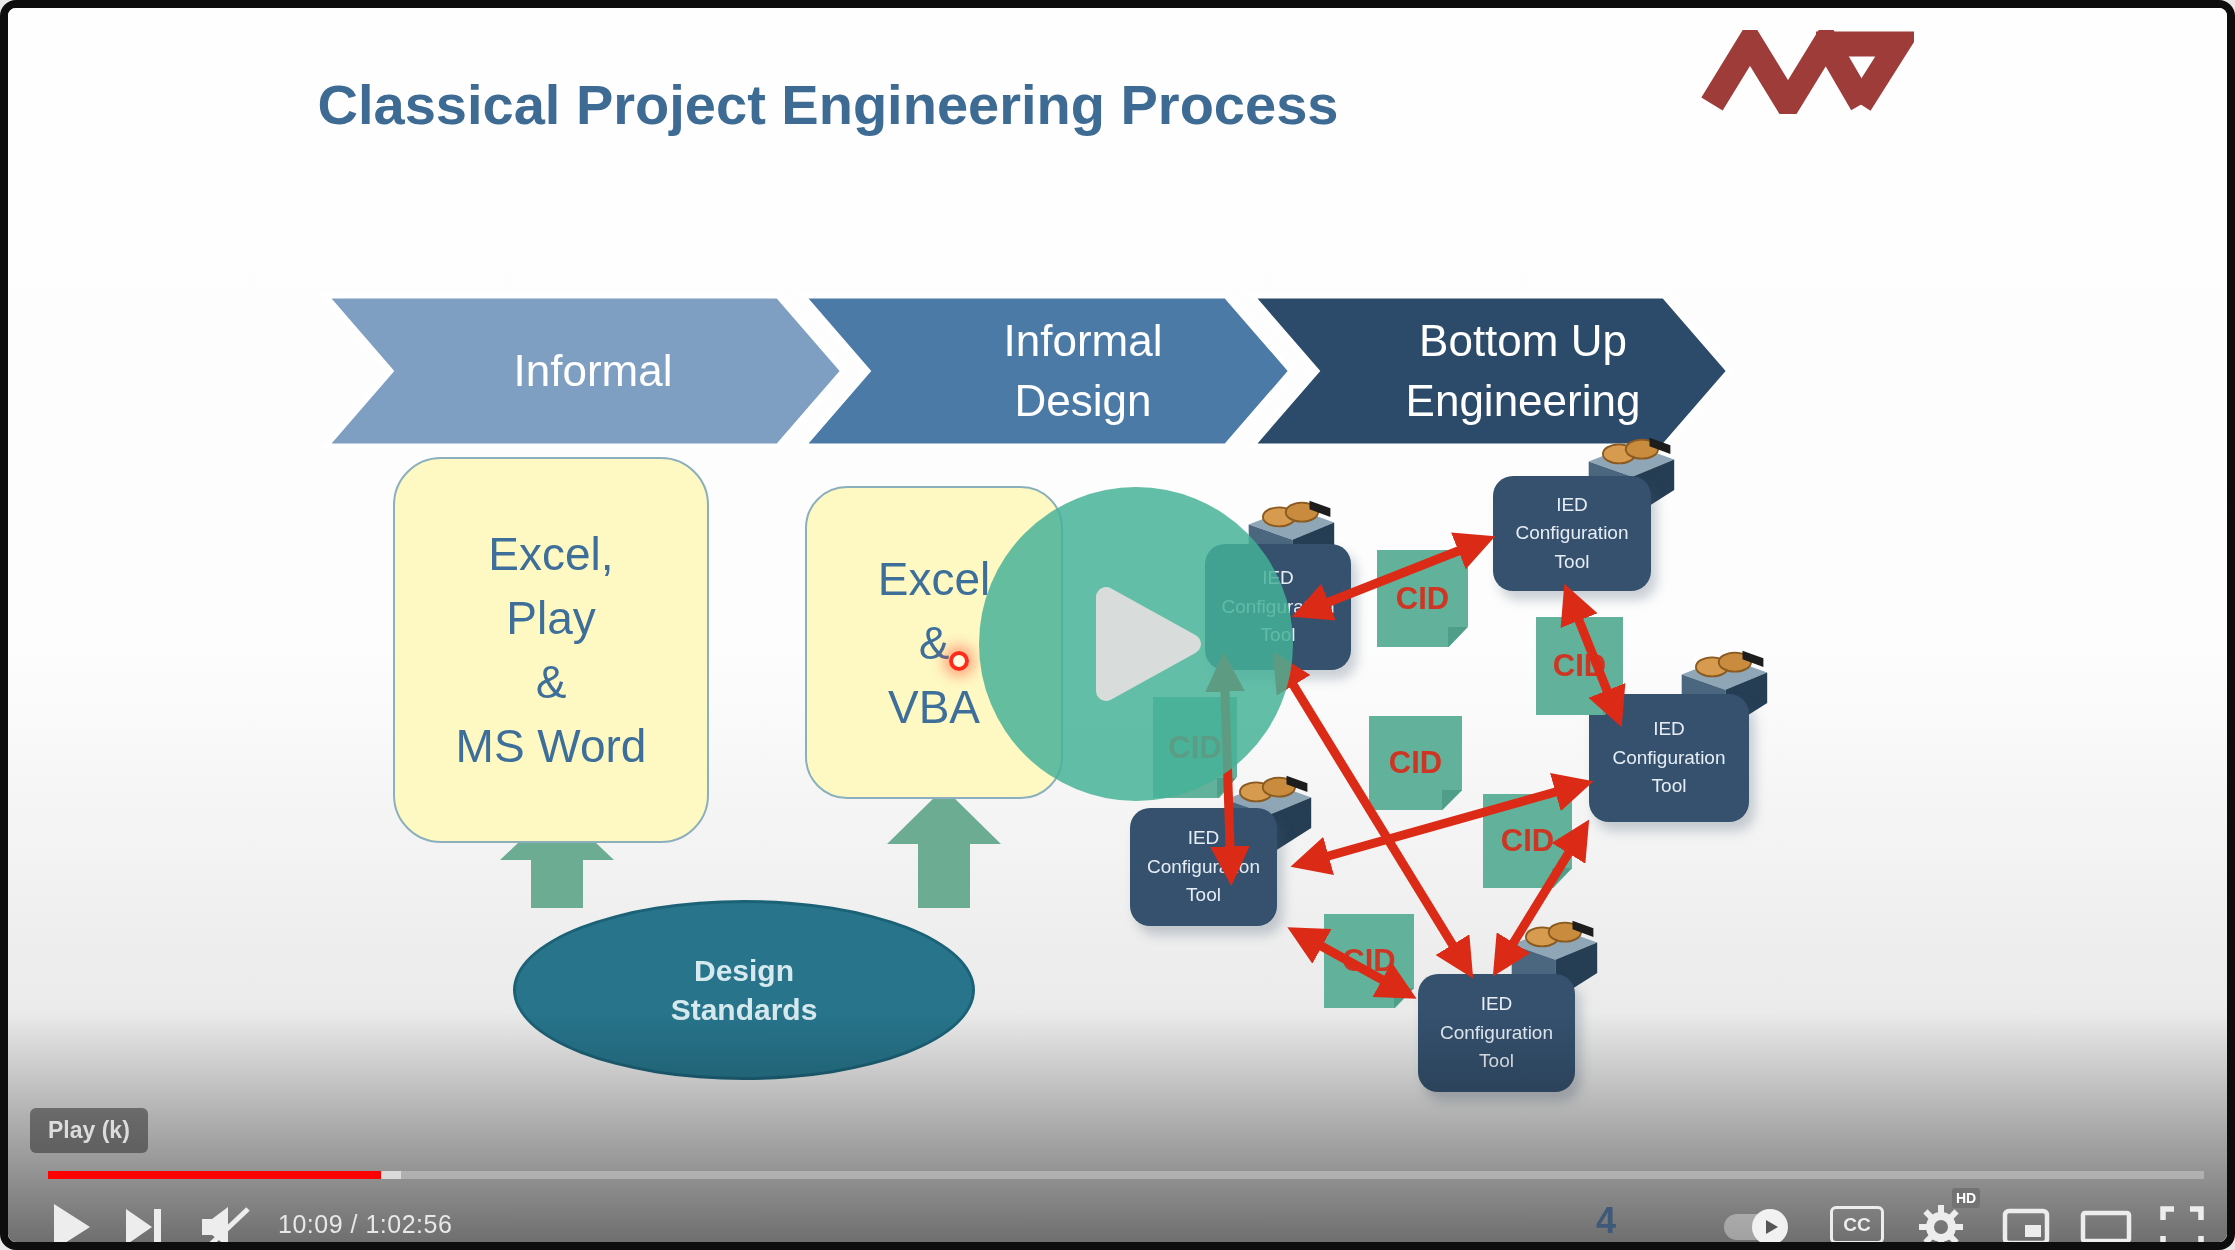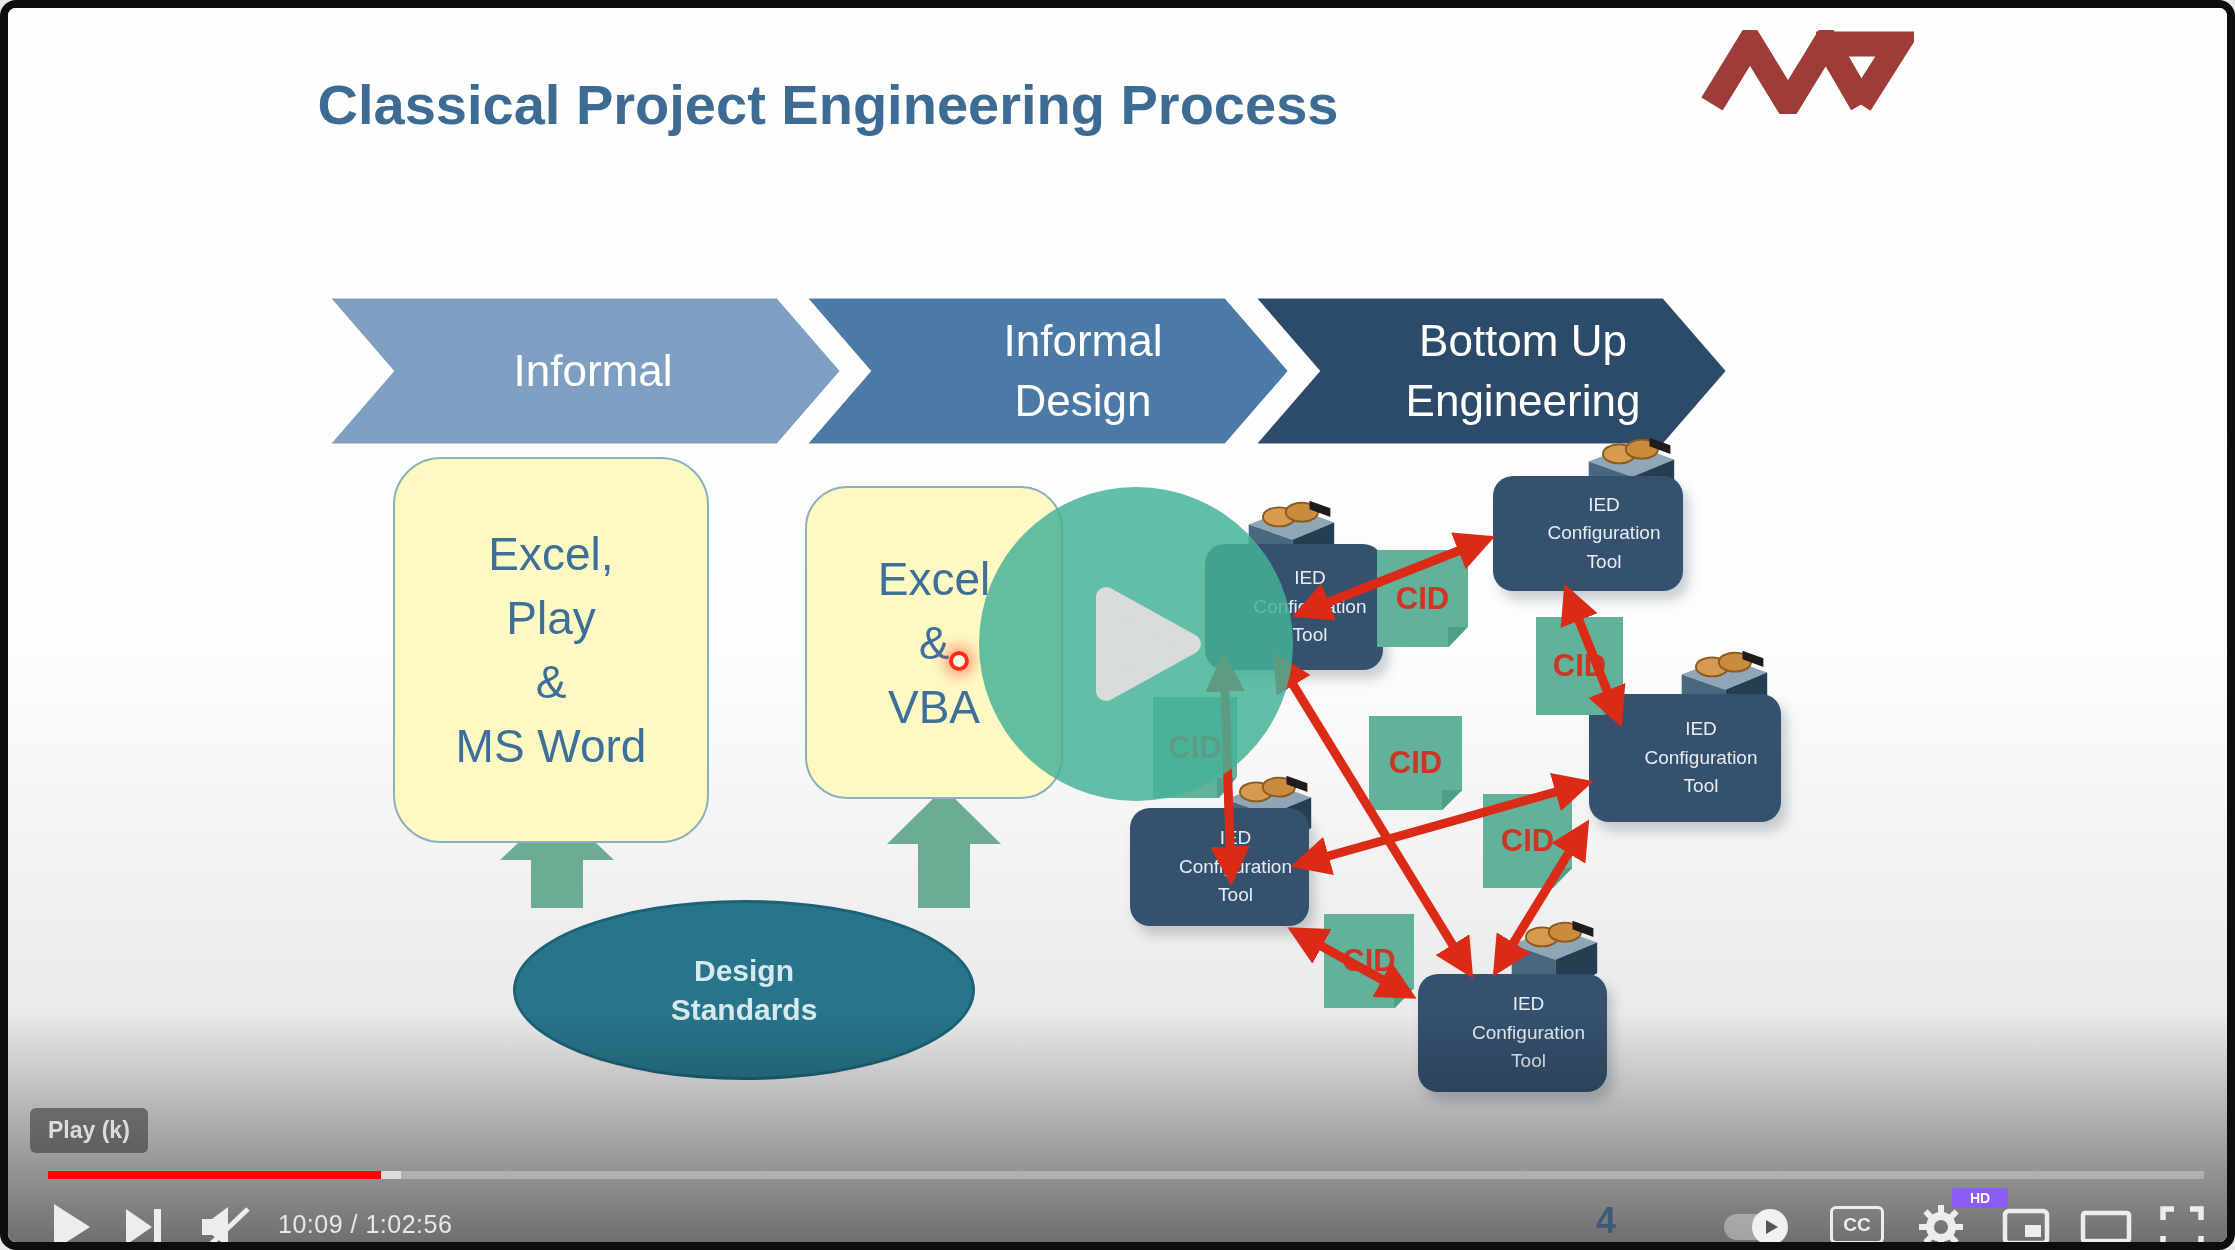--- a/index.html
+++ b/index.html
@@ -31,21 +31,21 @@
   
   .toolbox{background:#fef9c3;border:2px solid #8BAFBD;color:#3E6F9A;z-index:3;
            display:flex;flex-direction:column;justify-content:center;text-align:center;
            font-size:46px;line-height:64px;box-sizing:border-box;}
   .ellipse{left:505px;top:892px;width:462px;height:180px;border-radius:50%;background:#27748B;
            border:3px solid #1C6277;z-index:3;display:flex;flex-direction:column;justify-content:center;
            text-align:center;color:#D5E9EE;font-size:30px;line-height:39px;font-weight:600;box-sizing:border-box;}
   
   .ied{background:#35516E;border-radius:20px;color:#E6EDF4;display:flex;flex-direction:column;
        justify-content:center;align-items:center;font-size:19px;line-height:1.5;z-index:5;
-       box-shadow:6px 9px 12px rgba(70,90,110,.28);padding-left:32px;}
+       box-shadow:6px 9px 12px rgba(70,90,110,.28);}
   .cid{background:#62B19B;clip-path:polygon(0 0,100% 0,100% 79%,79% 100%,0 100%);z-index:5;
        display:flex;align-items:center;justify-content:center;color:#CE3522;font-weight:700;font-size:31px;margin-top:12px;}
   .cid .fold{position:absolute;right:0;bottom:0;width:20px;height:20px;background:#4E9E89;
              clip-path:polygon(0 0,100% 0,0 100%);}
   .laser{left:941px;top:643px;width:12px;height:12px;border:4px solid #FF2B1B;border-radius:50%;
          background:rgba(255,255,255,.55);box-shadow:0 0 14px 5px rgba(255,70,50,.5);z-index:6;}
   
   .play-circle{left:971px;top:479px;width:314px;height:314px;border-radius:50%;
                background:rgba(69,177,151,.84);z-index:7;display:flex;align-items:center;justify-content:center;}
   
@@ -60,21 +60,21 @@
   .ctl{z-index:11;color:#EDEDED;}
   .time{left:270px;top:1202px;font-size:25px;color:#E8E8E8;letter-spacing:.5px;z-index:11;}
   .pill{left:1716px;top:1206px;width:62px;height:26px;border-radius:13px;background:rgba(255,255,255,.35);z-index:11;}
   .knob{left:1744px;top:1201px;width:36px;height:36px;border-radius:50%;background:#F1F1F1;z-index:12;
         display:flex;align-items:center;justify-content:center;}
   .knob .tri{width:0;height:0;border-left:12px solid #555;border-top:7px solid transparent;
              border-bottom:7px solid transparent;margin-left:3px;}
   .cc{left:1822px;top:1198px;width:54px;height:38px;border:3.5px solid #EDEDED;border-radius:6px;
       box-sizing:border-box;display:flex;align-items:center;justify-content:center;
       font-size:19px;font-weight:700;color:#EDEDED;z-index:11;}
-  .hd{left:1944px;top:1180px;width:56px;height:20px;background:#8b5cf6;border-radius:3px;z-index:12;
+  .hd{left:1944px;top:1180px;width:28px;height:20px;background:#737373;border-radius:3px;z-index:12;
       display:flex;align-items:center;justify-content:center;font-size:14px;font-weight:700;color:#fff;}
 </style>
 </head>
 <body>
 
 <div class="screen">
 <div class="frame">
 
   <div class="abs slide-bg"></div>
 

